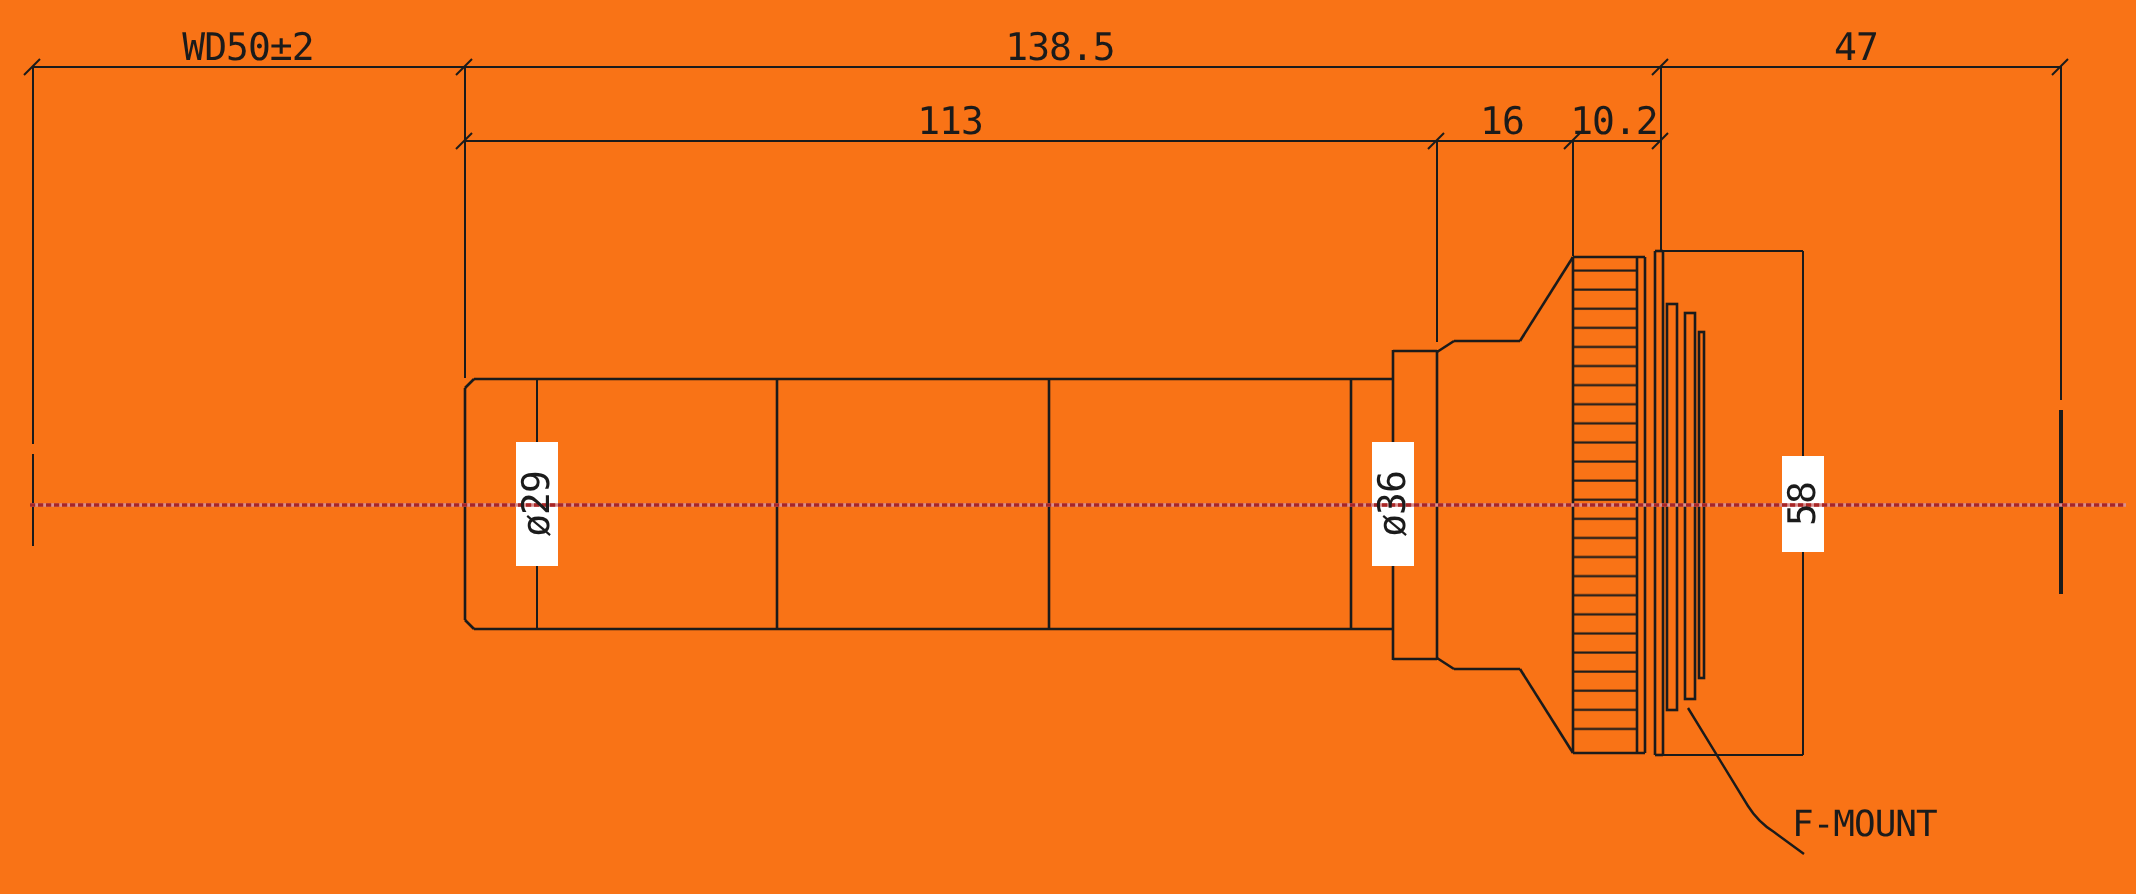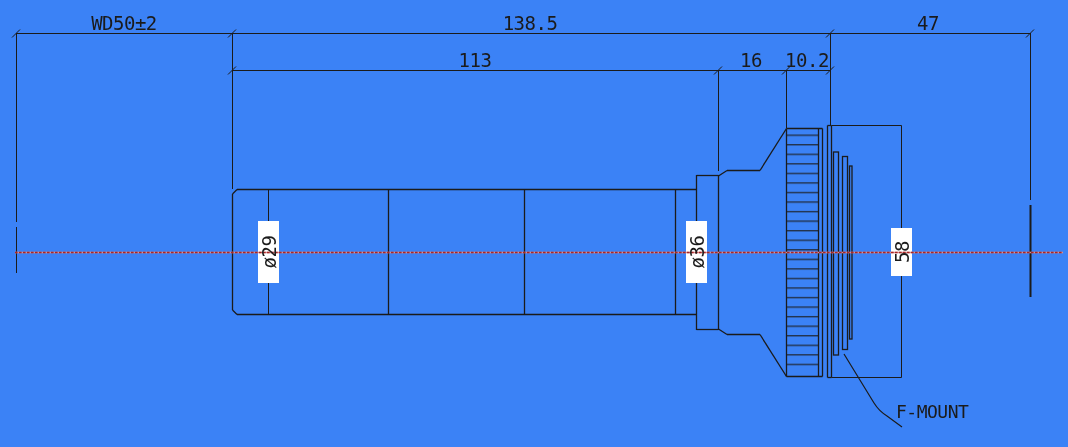--- a/index.html
+++ b/index.html
@@ -1,19 +1,19 @@
 <!DOCTYPE html>
 <html><head>
 <meta charset="utf-8">
 <style>
   html,body{margin:0;padding:0;background:#ffffff;}
   .stage{
     position:relative;
     width:1068px;height:447px;
-    background:#3b82f6;
+    background:#f97316;
     font-family:"DejaVu Sans Mono", monospace;
     overflow:hidden;
   }
   svg text{
     font-family:"DejaVu Sans Mono", monospace;
     fill:#1b1b1b;
     letter-spacing:-0.5px;
   }
   .dim-text{font-size:19px;}
   .note-text{font-size:18px;}

